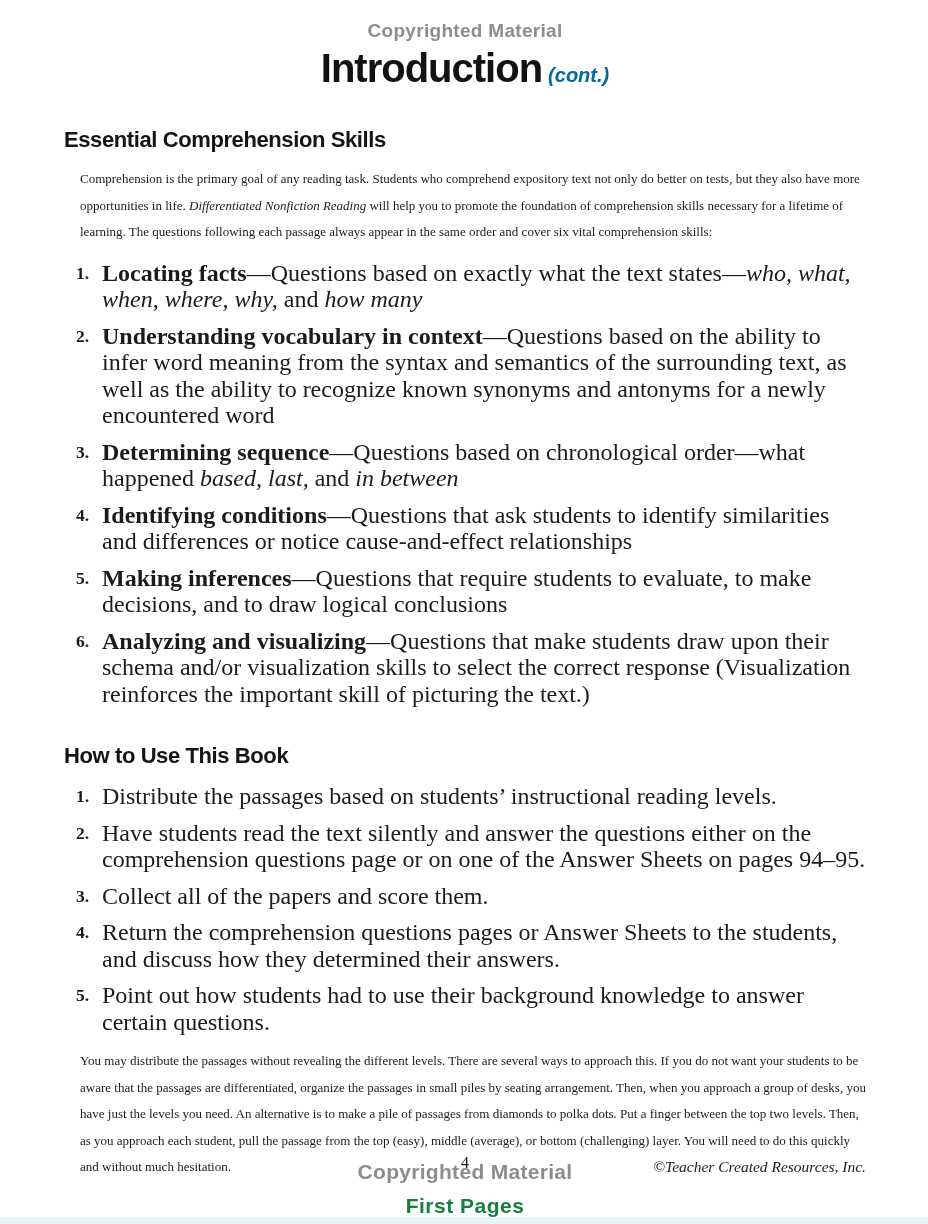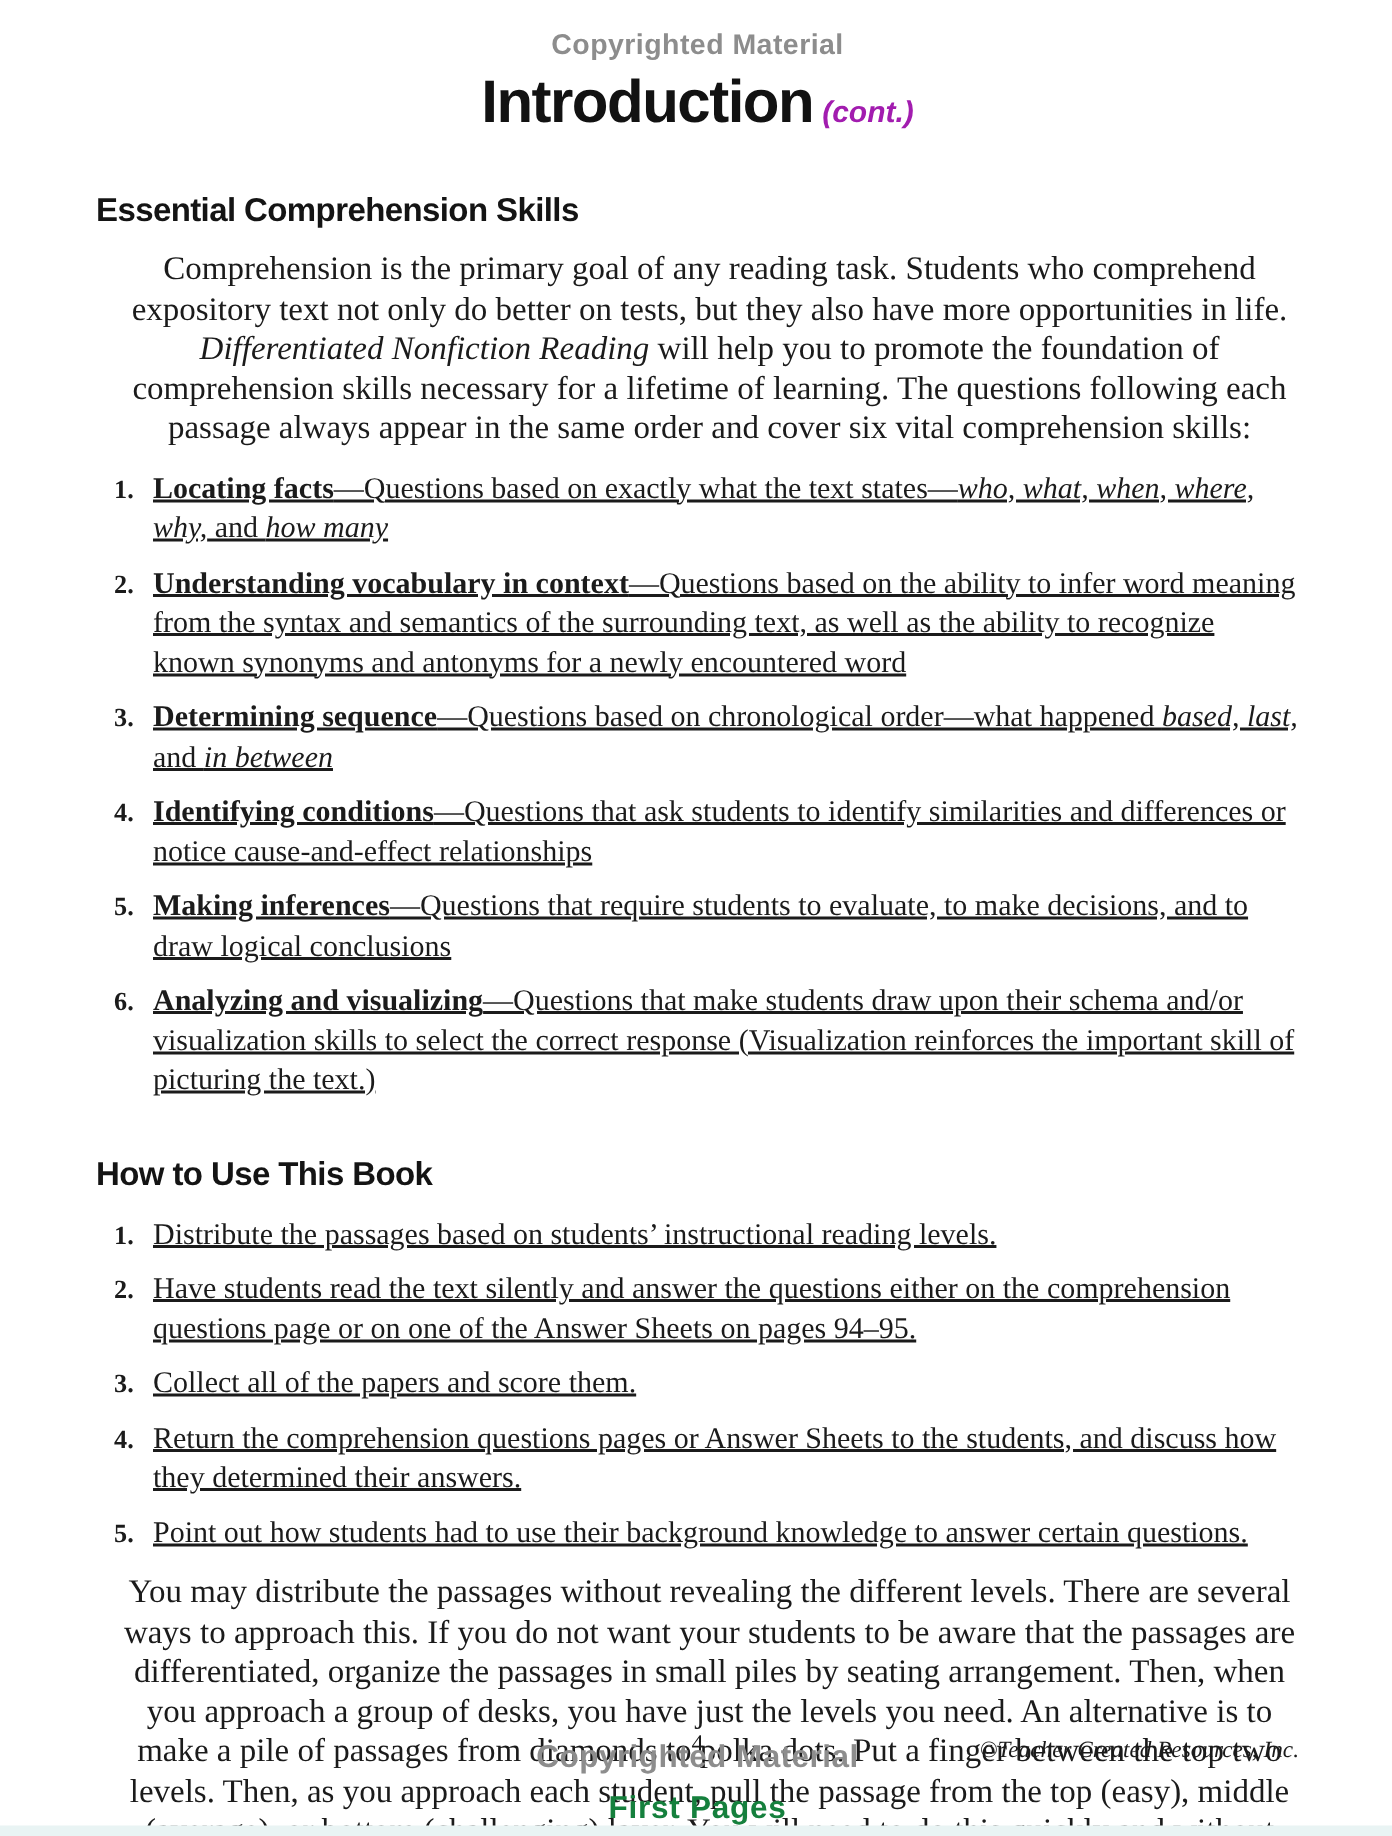--- a/index.html
+++ b/index.html
@@ -29,54 +29,53 @@
     font-weight:bold;
     font-size:40px;
     letter-spacing:-1px;
     color:#121212;
   }
   .title .cont{
     font-size:20px;
     font-style:italic;
     font-weight:bold;
     letter-spacing:0;
-    color:#a21caf;
+    color:#0369a1;
     margin-left:6px;
   }
   .sec-heading{
     margin:36px 0 0 0;
     font-family:"Liberation Sans",sans-serif;
     font-weight:bold;
     font-size:22px;
     letter-spacing:-.4px;
     color:#141414;
   }
   .para{
     margin:13px 0 10px 16px;
-    font-size:22px;
+    font-size:13px;
     line-height:26.5px;
-    text-align:center;
+    text-align:left;
   }
   .para-gap{margin-top:28px;}
   .nlist{margin:14px 0 8px 0;padding:0;}
   .li-row{display:flex;margin-bottom:10px;}
   .li-num{
     flex:none;
     width:22px;
     margin-left:12px;
     font-weight:bold;
     font-size:17.5px;
     line-height:26.5px;
   }
   .li-body{
     flex:1;
-    font-size:20px;
+    font-size:24px;
     line-height:26.5px;
     padding-left:4px;
-    text-decoration:underline;
   }
   .seg-b{font-weight:bold;}
   .seg-i{font-style:italic;}
   .footer{
     position:absolute;
     left:64px;right:62px;top:1150px;height:66px;
     font-size:15.5px;
     color:#1b1b1b;
   }
   .f-left{position:absolute;left:0;top:8px;font-style:italic;}

